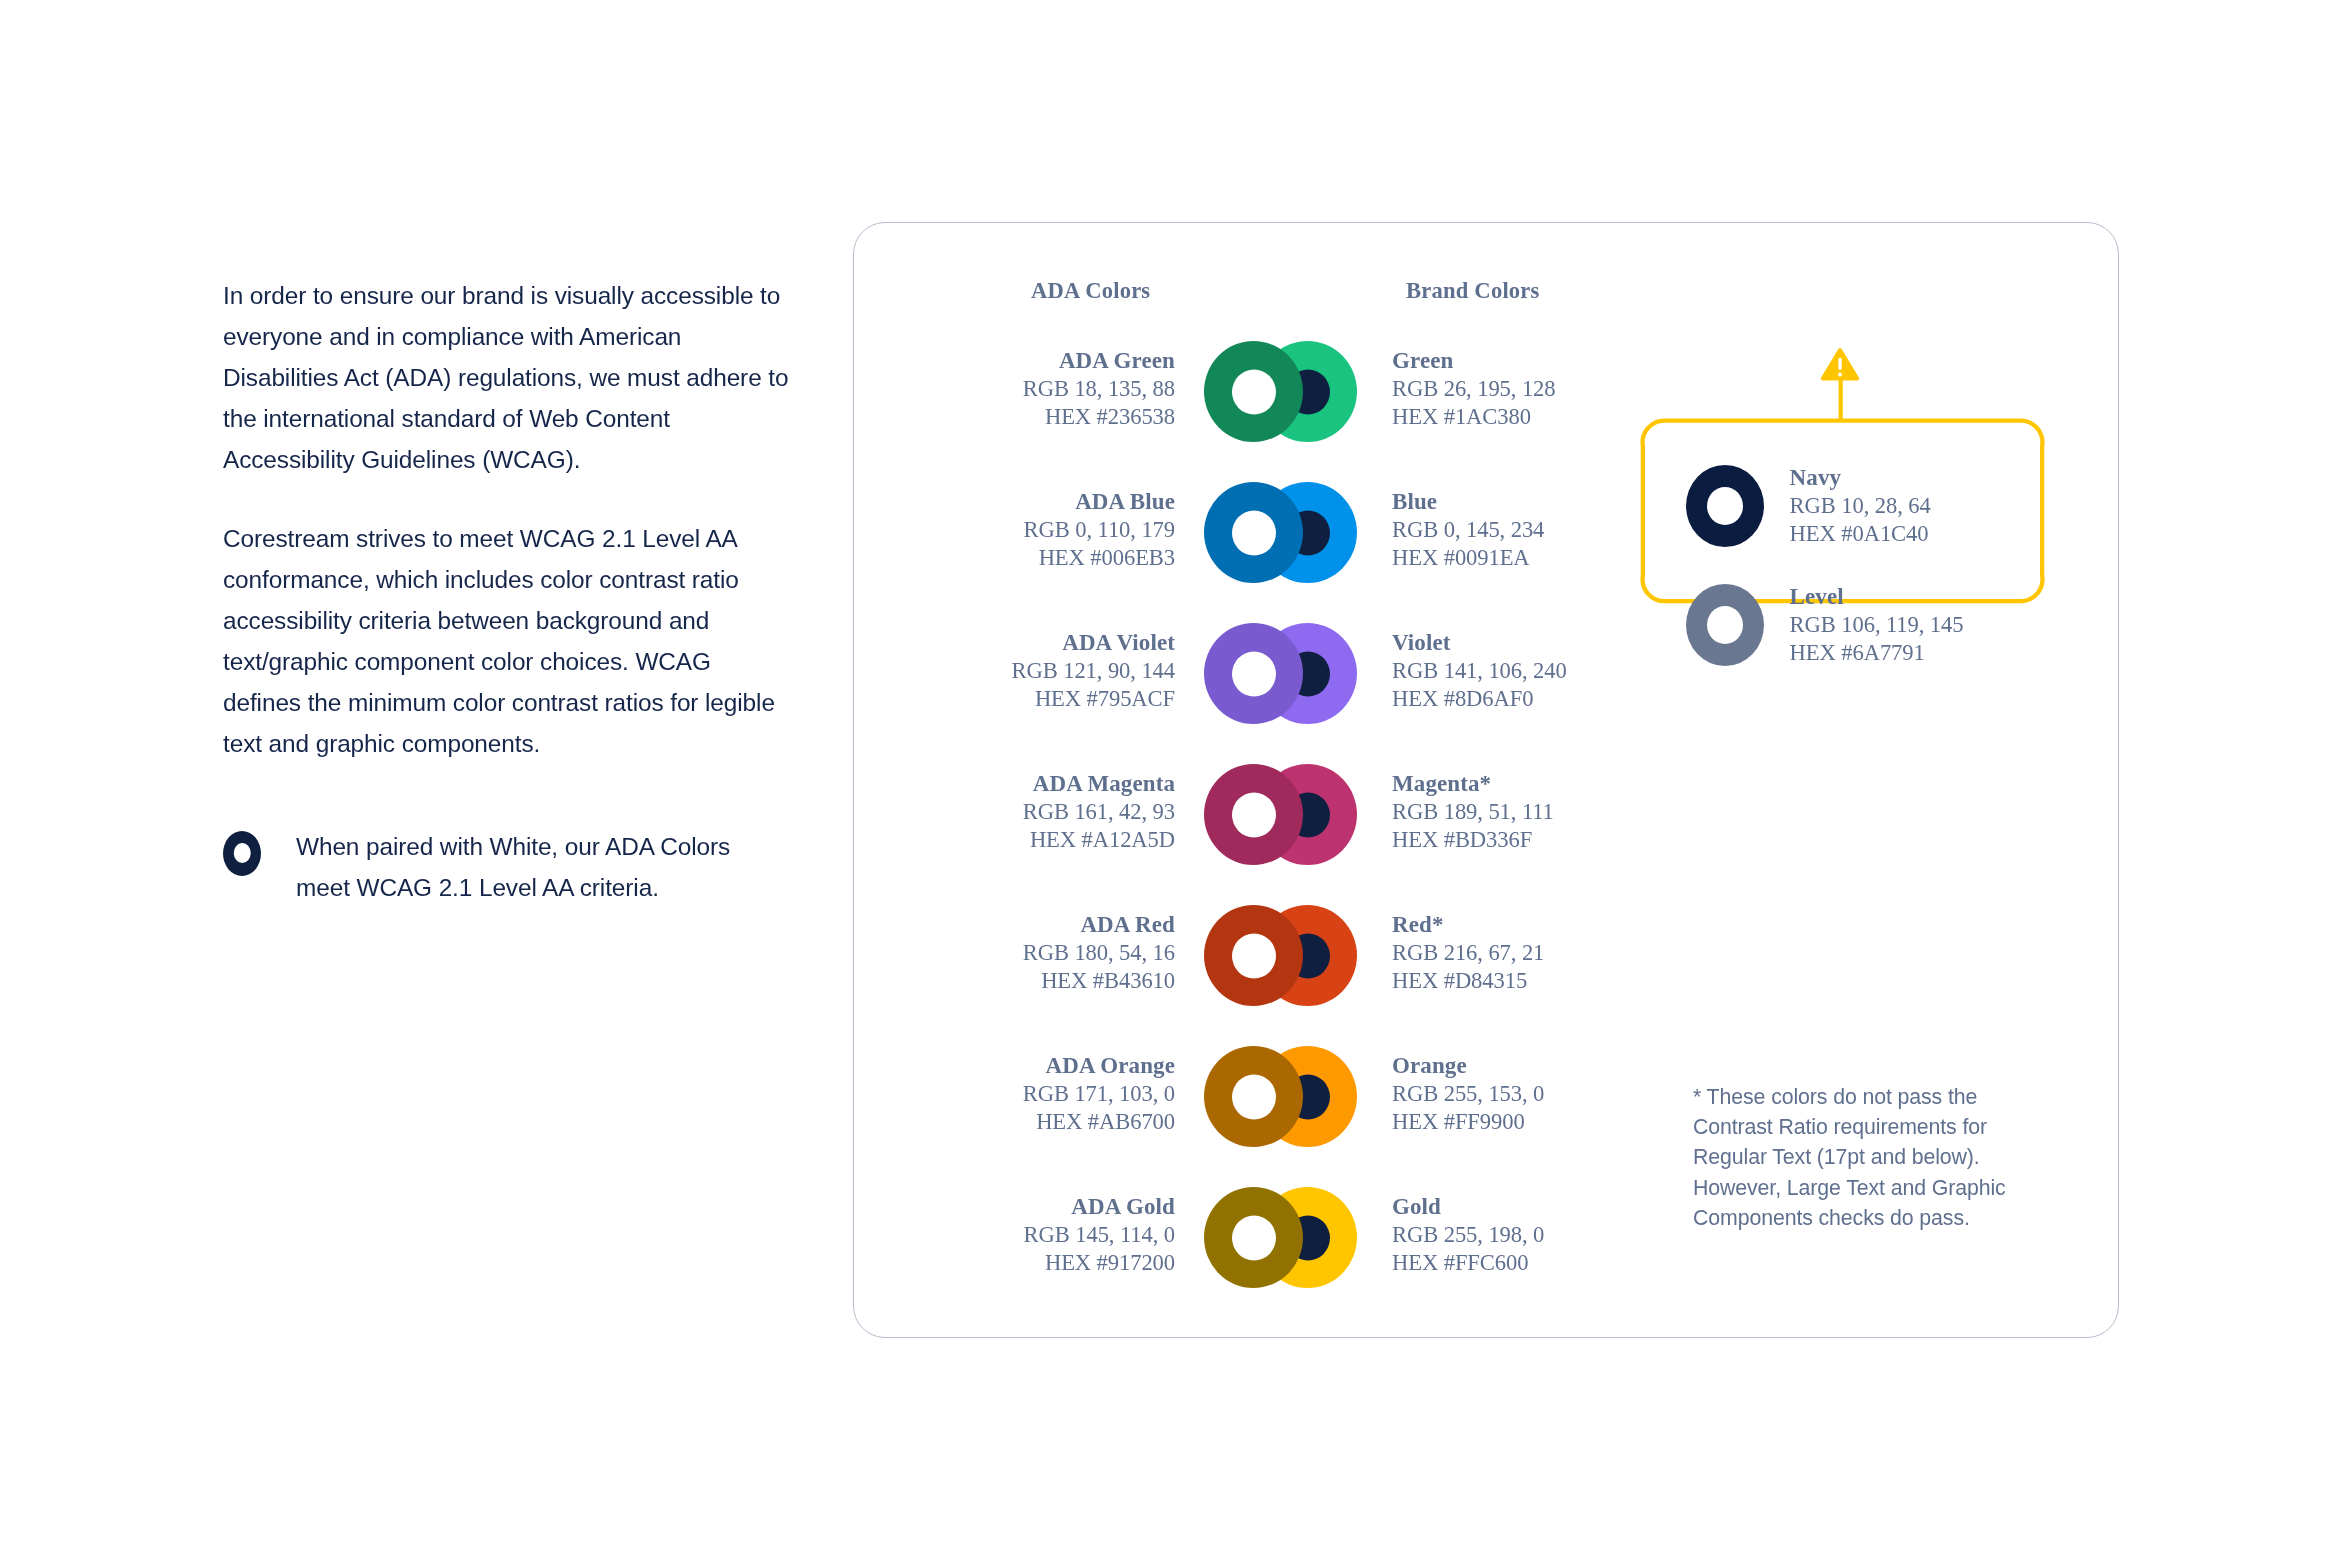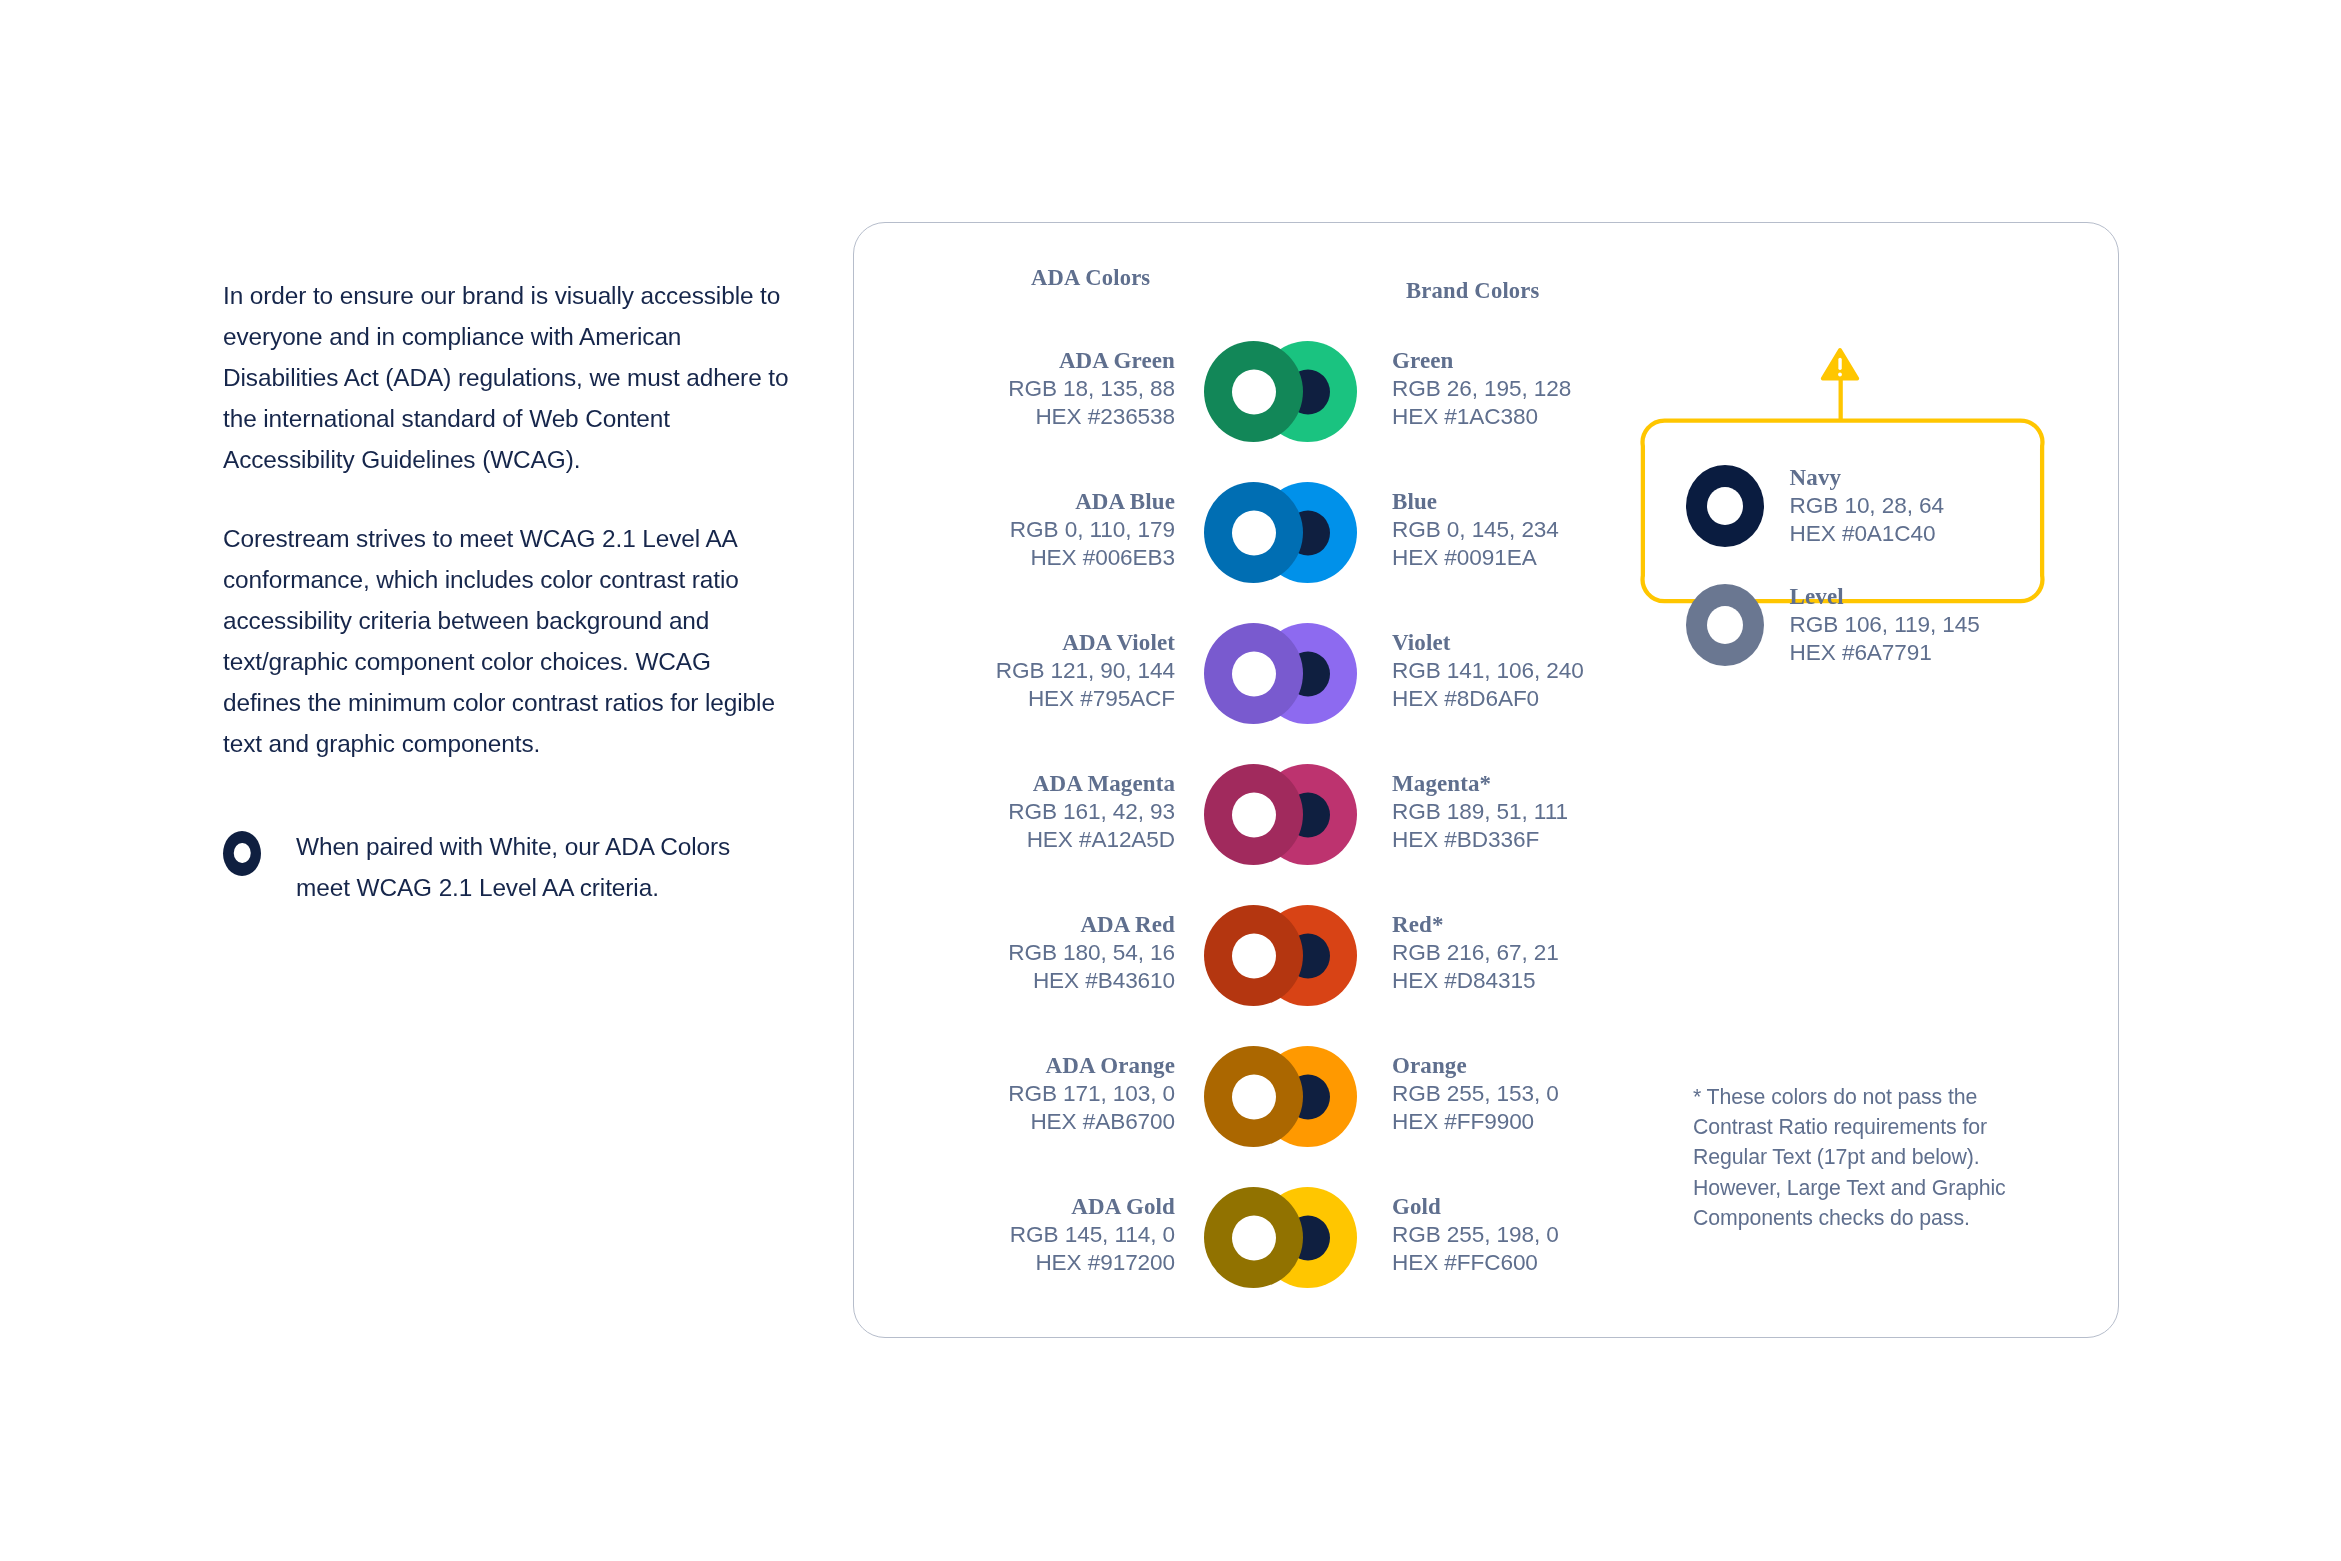--- a/index.html
+++ b/index.html
@@ -128,21 +128,21 @@
 
   .col-header {
     position: absolute;
     font-family: "Liberation Serif", serif;
     font-weight: 700;
     font-size: 22.6px;
     color: #5f6f8e;
     letter-spacing: 0.2px;
     white-space: nowrap;
   }
-  #header-ada   { left: 177px; top: 42px; }
+  #header-ada   { left: 177px; top: 55px; }
   #header-brand { left: 552px; top: 55px; }
 
   
   #swatch-table {
     position: absolute;
     left: 0;
     top: 111px;
     width: 750px;
   }
   .swatch-row {
@@ -165,21 +165,21 @@
   }
   .sw-name {
     font-family: "Liberation Serif", serif;
     font-weight: 700;
     font-size: 23px;
     color: #5f6f8e;
     line-height: 1.22;
     letter-spacing: 0.1px;
   }
   .sw-line {
-    font-family: Liberation Sans, sans-serif;
+    font-family: Liberation Serif, serif;
     font-size: 22.6px;
     color: #5f6f8e;
     line-height: 1.24;
     letter-spacing: -0.1px;
   }
 
   
   .sw-graphic {
     position: absolute;
     left: 350px;

